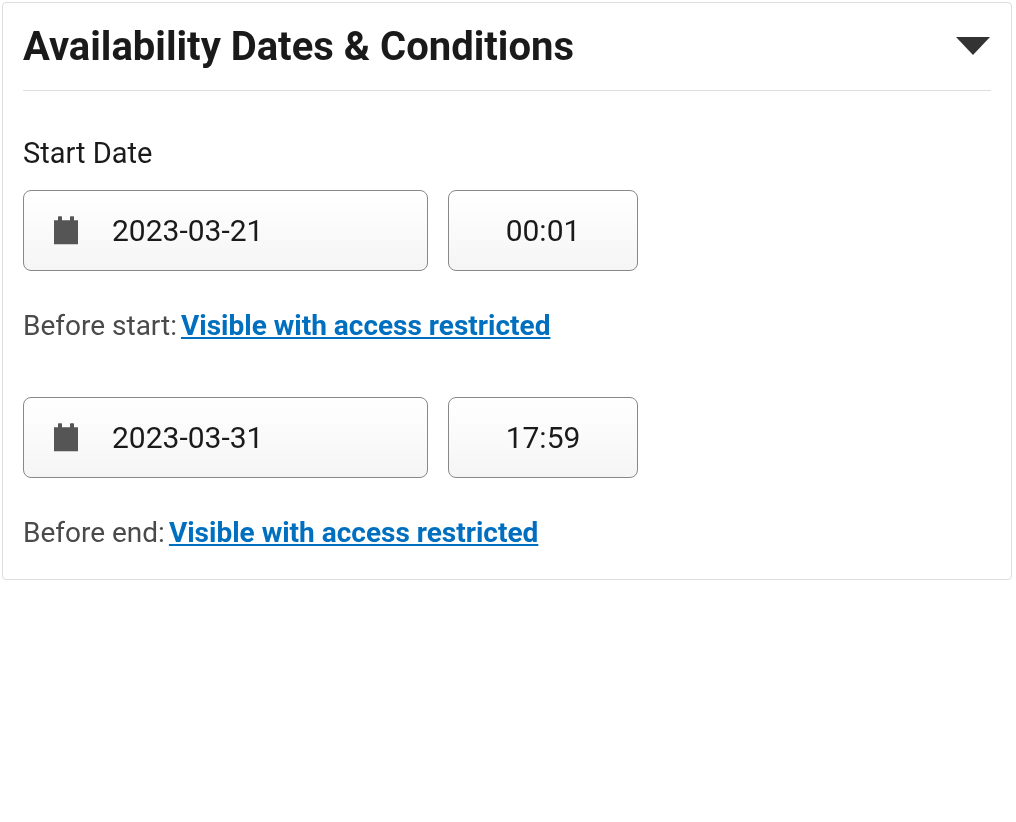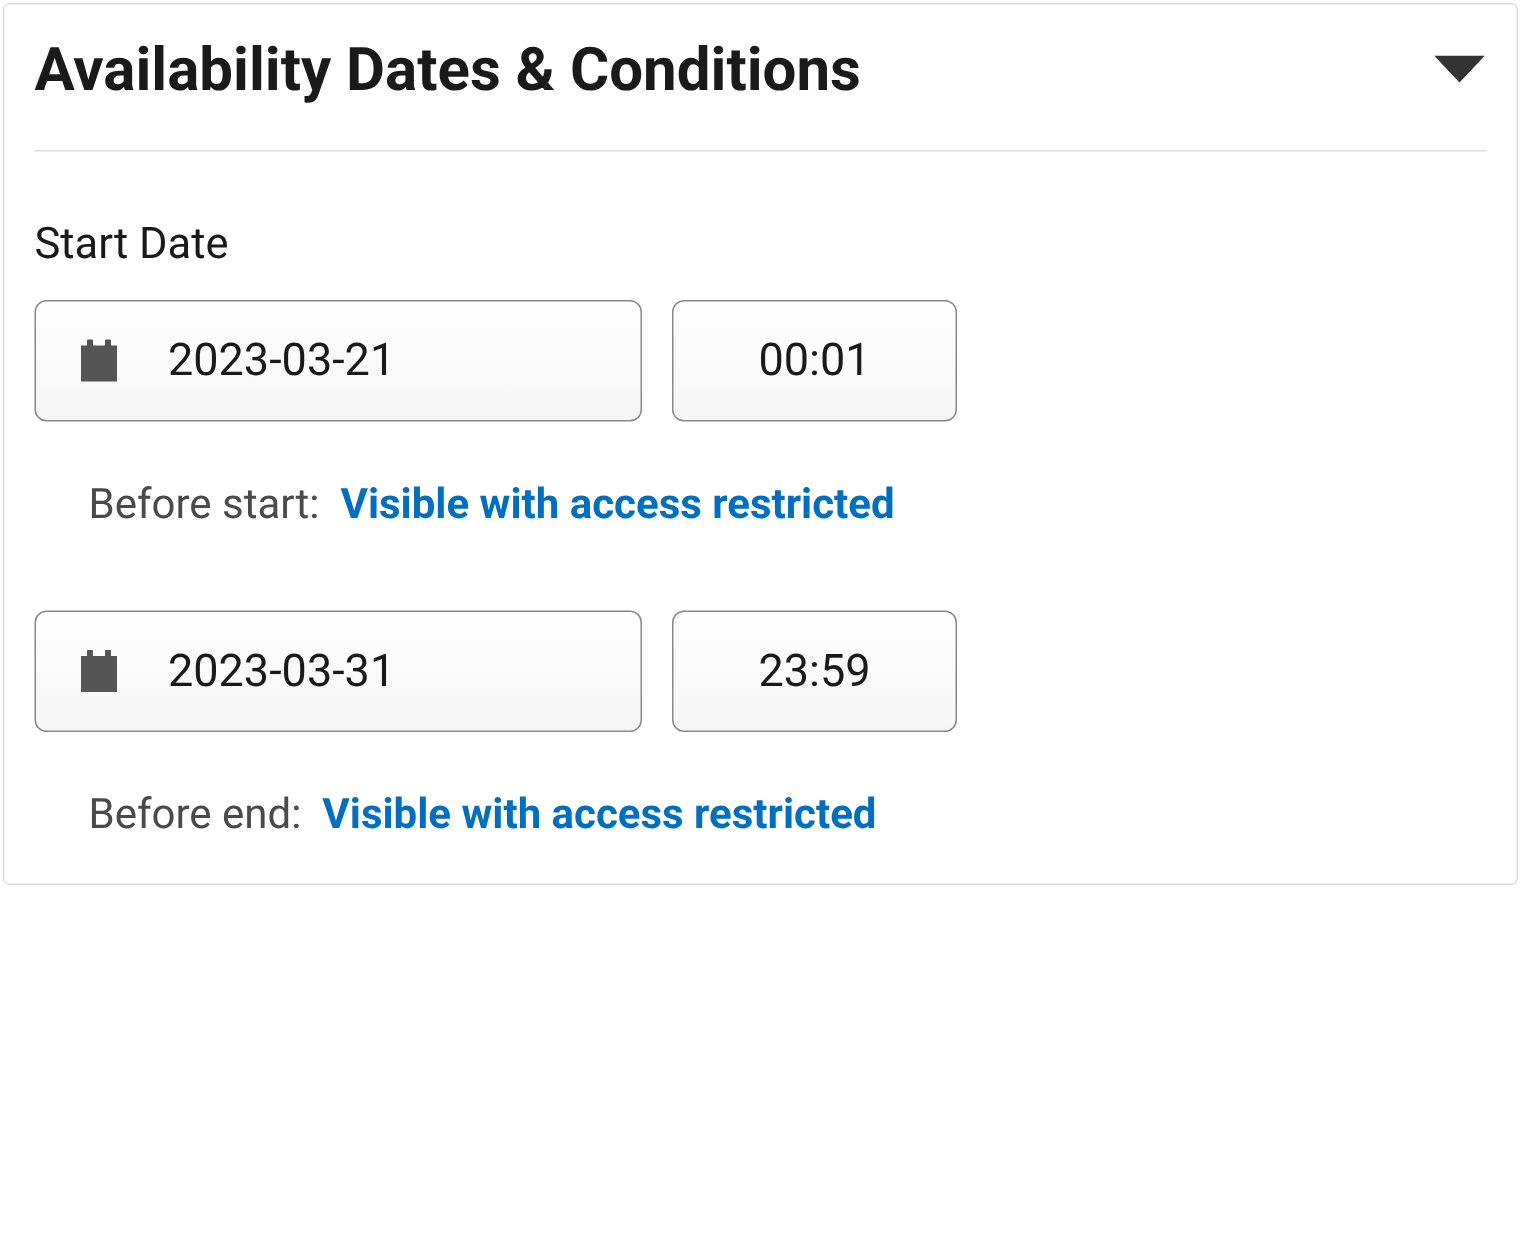--- a/index.html
+++ b/index.html
@@ -17,21 +17,21 @@
       width: 1010px;
       margin: 2px;
       border: 1px solid #ddd;
       border-radius: 4px;
       padding: 20px 20px 30px 20px;
     }
     .panel-header {
       display: flex;
       justify-content: space-between;
       align-items: center;
-      padding-bottom: 30px;
+      padding-bottom: 20px;
       border-bottom: 1px solid #ddd;
       margin-bottom: 45px;
     }
     .panel-title {
       font-size: 40px;
       font-weight: 700;
       color: #1a1a1a;
     }
     .chevron-down {
       cursor: pointer;
@@ -87,33 +87,33 @@
       width: 190px;
     }
     .calendar-icon {
       width: 32px;
       height: 32px;
       display: inline-block;
     }
     .status-row {
       display: flex;
       align-items: flex-start;
-      gap: 14px;
-      margin-left: 36px;
+      gap: 4px;
     }
     .status-label {
       font-size: 28px;
       color: #4a4a4a;
       font-weight: 400;
     }
     .status-link {
       font-size: 28px;
       color: #006fbf;
       font-weight: 700;
       cursor: pointer;
+      text-decoration: underline;
     }
   </style>
 </head>
 <body>
 
 <div class="panel">
   <div class="panel-header">
     <h1 class="panel-title">Availability Dates &amp; Conditions</h1>
     <div class="chevron-down">
       <svg viewBox="0 0 34 20">
@@ -151,21 +151,21 @@
         <span class="calendar-icon">
           <svg viewBox="0 0 24 24" fill="#555">
             <rect x="6" y="1" width="3" height="4" rx="0.5"></rect>
             <rect x="15" y="1" width="3" height="4" rx="0.5"></rect>
             <path d="M3 4 H21 V22 H3 Z M5 10 H19 V20 H5 Z"></path>
           </svg>
         </span>
         <span>2023-03-31</span>
       </div>
       <div class="time-input">
-        <span>23:59</span>
+        <span>17:59</span>
       </div>
     </div>
     <div class="status-row">
       <span class="status-label">Before end:</span>
       <span class="status-link">Visible with access restricted</span>
     </div>
   </div>
 </div>
 
 </body></html>

